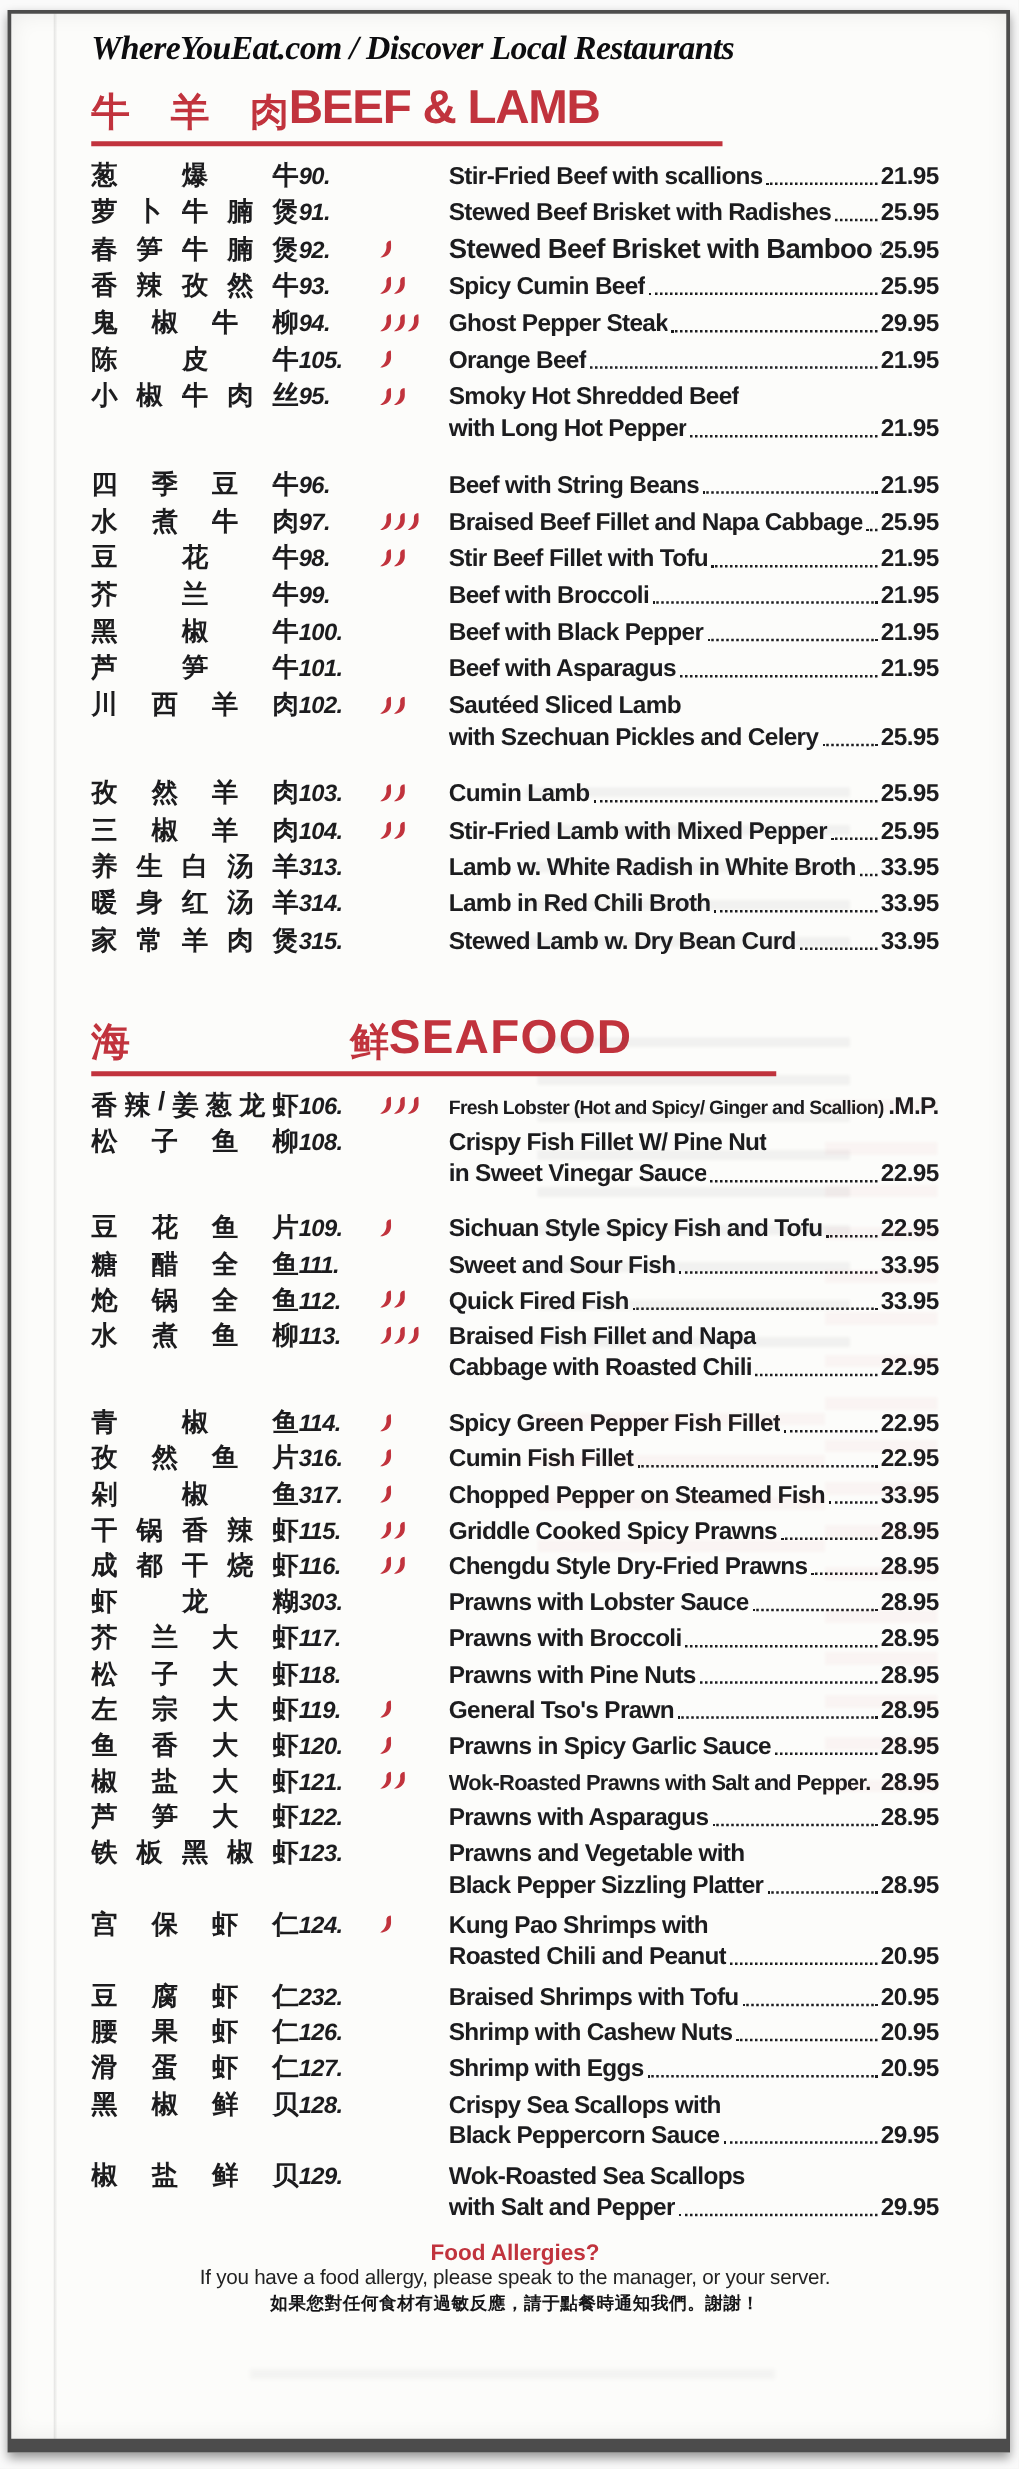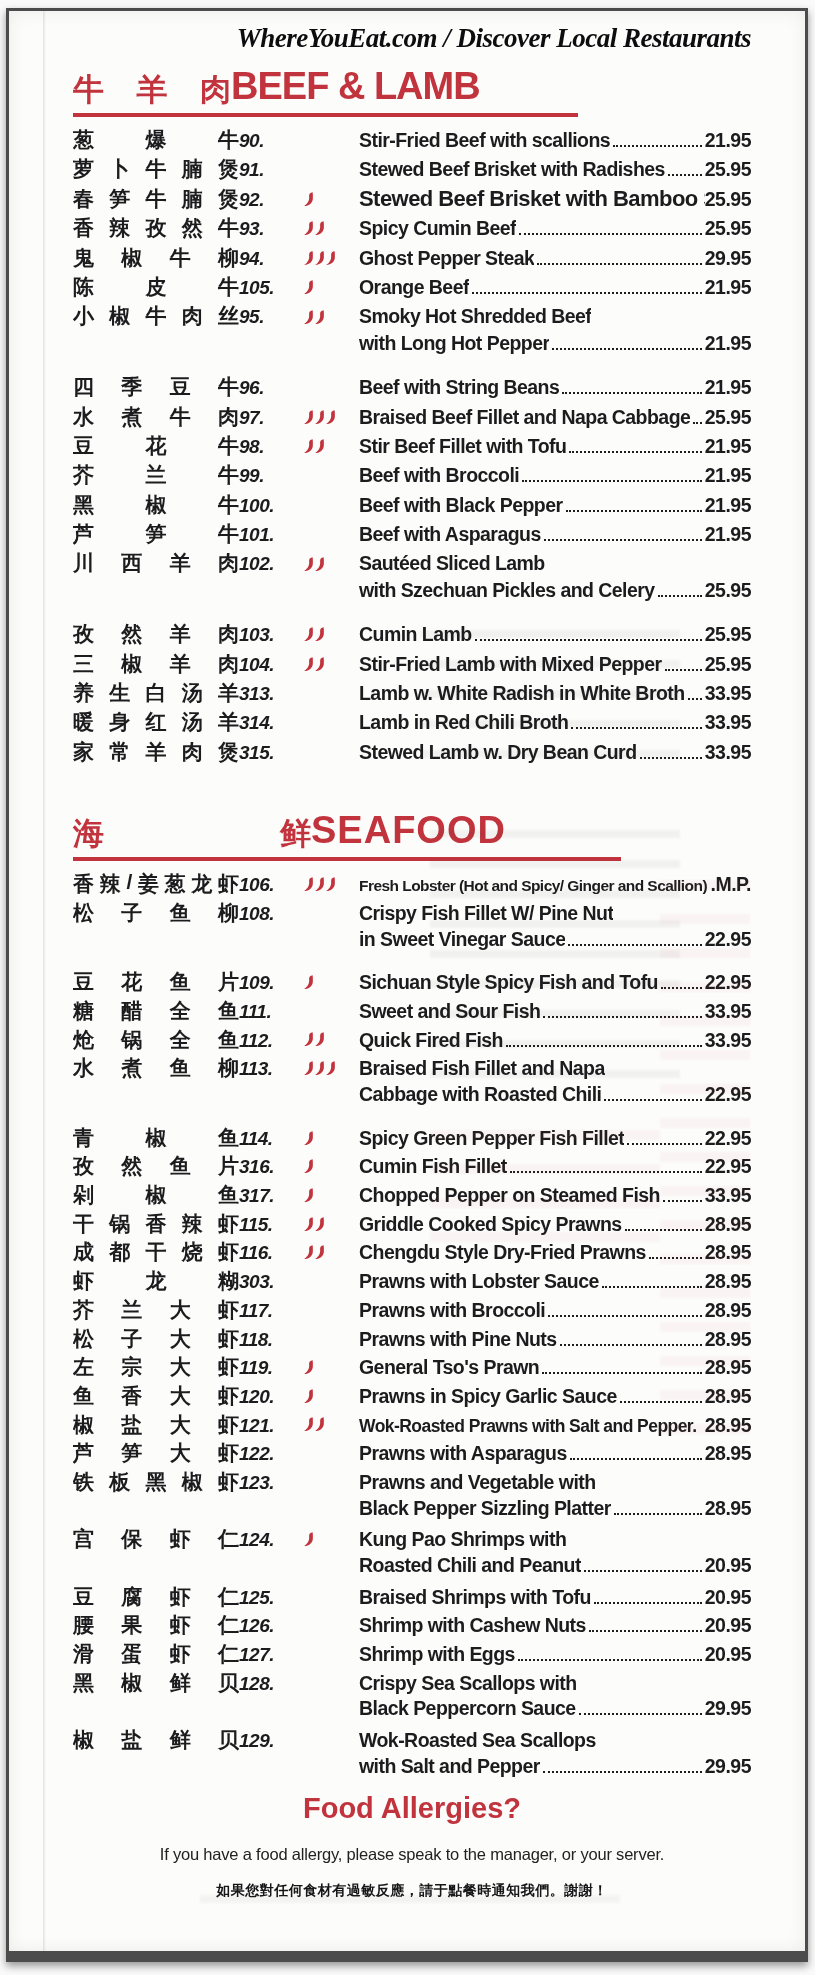--- a/index.html
+++ b/index.html
@@ -15,21 +15,21 @@
   
   .bleed{position:absolute;pointer-events:none;opacity:.10;filter:blur(1.2px);
          background:repeating-linear-gradient(to bottom,rgba(60,60,70,.55) 0 8px,transparent 8px 30px);}
   .bleed.red{background:repeating-linear-gradient(to bottom,rgba(190,60,70,.5) 0 10px,transparent 10px 34px);opacity:.08;}
   .b1{left:420px;top:630px;width:260px;height:150px;}
   .b2{left:430px;top:830px;width:250px;height:250px;}
   .b3{left:660px;top:880px;width:90px;height:560px;opacity:.07;}
   .b4{left:200px;top:1895px;width:420px;height:16px;opacity:.08;filter:blur(1.5px);}
   .b5{left:430px;top:1130px;width:230px;height:120px;}
   .brand{font-family:"Liberation Serif",serif;font-style:italic;font-weight:bold;
-         font-size:27px;text-align:right;white-space:nowrap;color:#0d0d0f;
+         font-size:27px;text-align:left;white-space:nowrap;color:#0d0d0f;
          letter-spacing:-.5px;line-height:34px;}
   .section{position:relative;}
   .sec-head{display:flex;align-items:flex-end;margin-top:2px;height:48px;}
   .zh-title{display:flex;justify-content:space-between;color:var(--accent);
             font-weight:bold;font-size:31px;line-height:1;}
   .sec-0 .zh-title{width:158px;}
   .sec-1 .zh-title{width:238px;}
   .en-title{flex:1;color:var(--accent);font-weight:bold;
             font-size:38px;letter-spacing:-1px;line-height:1;}
   .sec-1 .en-title{letter-spacing:1px;}
@@ -48,22 +48,22 @@
   .spice{width:56px;flex:none;display:flex;align-items:center;align-self:center;}
   .spice svg{margin-right:-1px;transform:rotate(8deg);}
   .desc{flex:1;min-width:0;display:flex;align-items:baseline;justify-content:space-between;}
   .dtext{white-space:nowrap;font-weight:bold;font-size:19.5px;letter-spacing:-.55px;
          overflow:hidden;}
   .dots{flex:1;border-bottom:2.6px dotted #1d1d1f;margin:0 3px;align-self:flex-end;
         transform:translateY(-5px);min-width:6px;}
   .spacer{flex:1;}
   .price{font-weight:bold;font-size:19.5px;letter-spacing:-.5px;white-space:nowrap;}
   .footer{margin-top:8px;text-align:center;}
-  .allergy-title{color:var(--accent);font-weight:bold;font-size:29px;margin-bottom:20px;}
-  .allergy-en{font-size:16.5px;color:#222;margin-bottom:18px;letter-spacing:-.2px;}
+  .allergy-title{color:var(--accent);font-weight:bold;font-size:18px;margin-bottom:0;}
+  .allergy-en{font-size:16.5px;color:#222;margin-bottom:2px;letter-spacing:-.2px;}
   .allergy-zh{font-size:14px;font-weight:bold;color:#161618;letter-spacing:.5px;}
 </style>
 </head>
 <body>
 
 <div class="stage">
   <div class="scan">
     <div class="brand">WhereYouEat.com / Discover Local Restaurants</div>
     <div id="sections">
         <div class="section sec-0">
@@ -951,21 +951,21 @@
               </div>
             </div>
             <div class="item">
               <div class="line">
                 <div class="zh fit">
                   <span>豆</span>
                   <span>腐</span>
                   <span>虾</span>
                   <span>仁</span>
                 </div>
-                <div class="num">125.</div>
+                <div class="num">232.</div>
                 <div class="spice"></div>
                 <div class="desc">
                   <span class="dtext fit">Braised Shrimps with Tofu</span>
                   <span class="dots"></span>
                   <span class="price">20.95</span>
                 </div>
               </div>
             </div>
             <div class="item">
               <div class="line">

